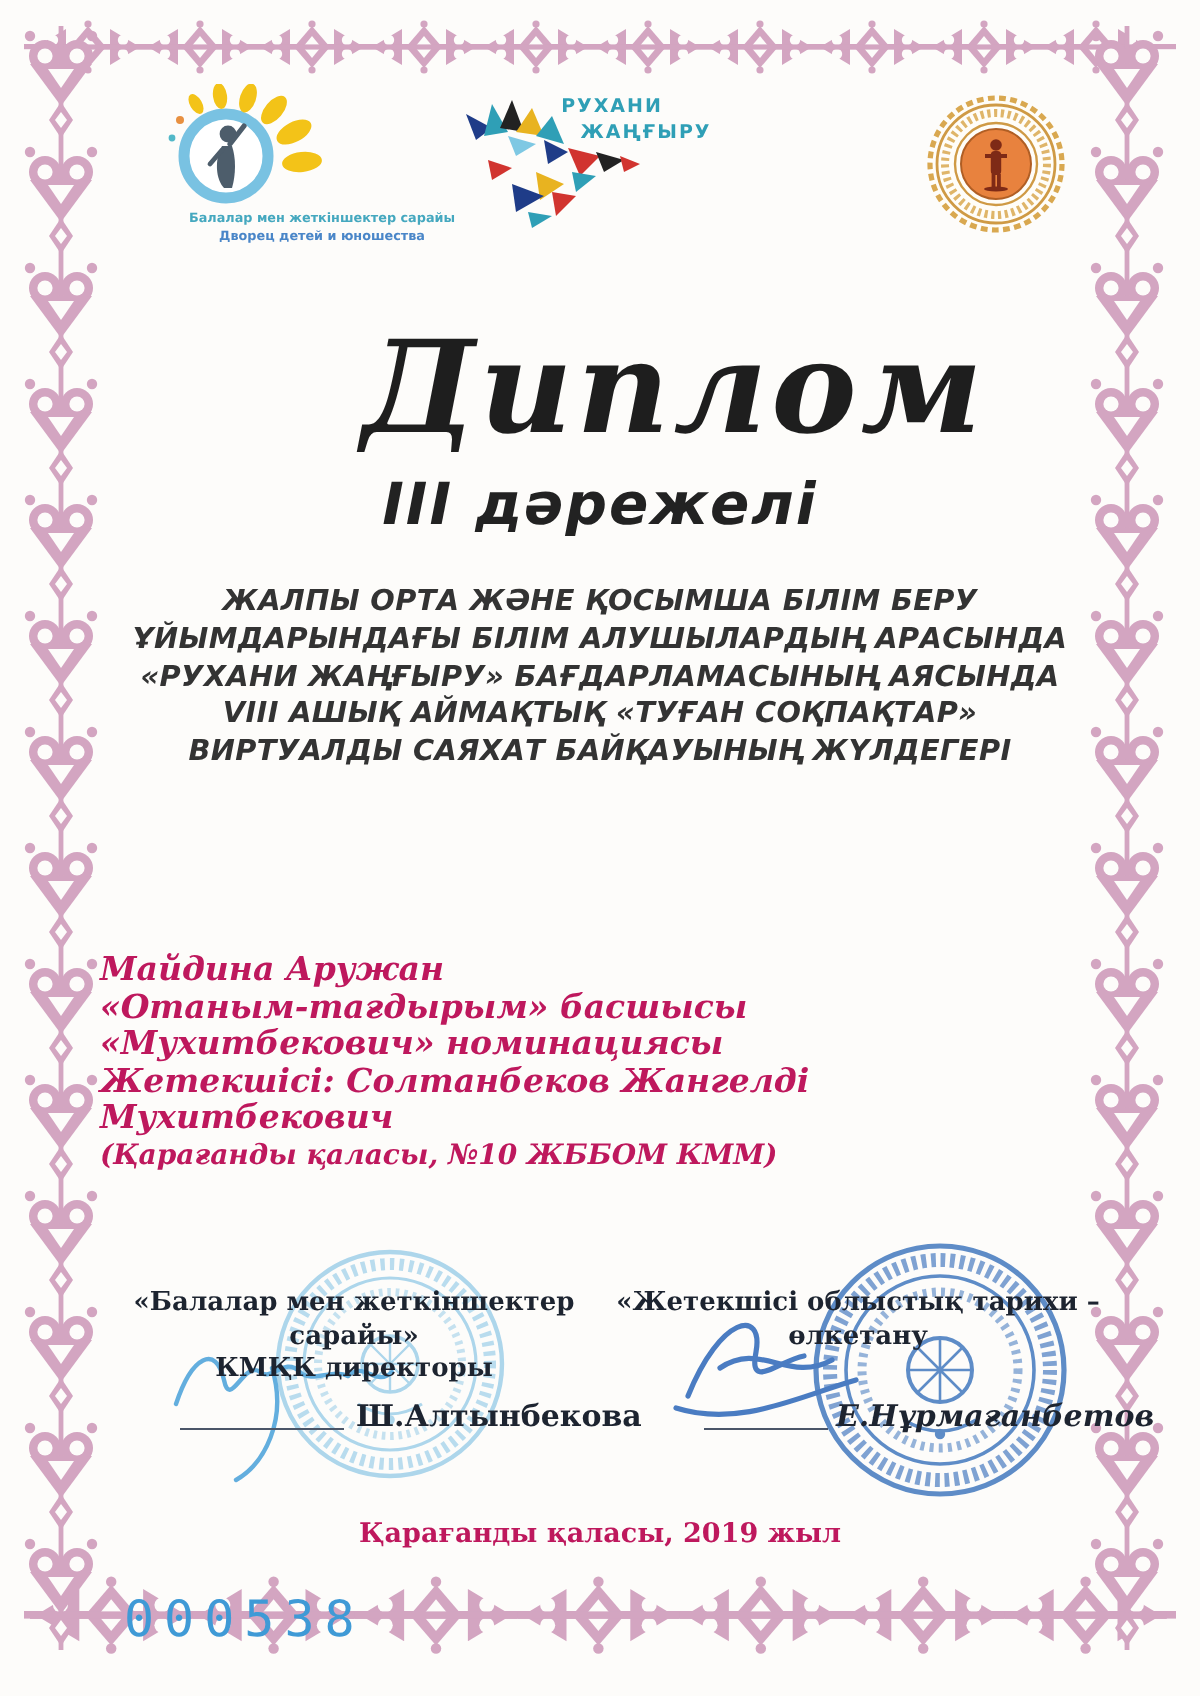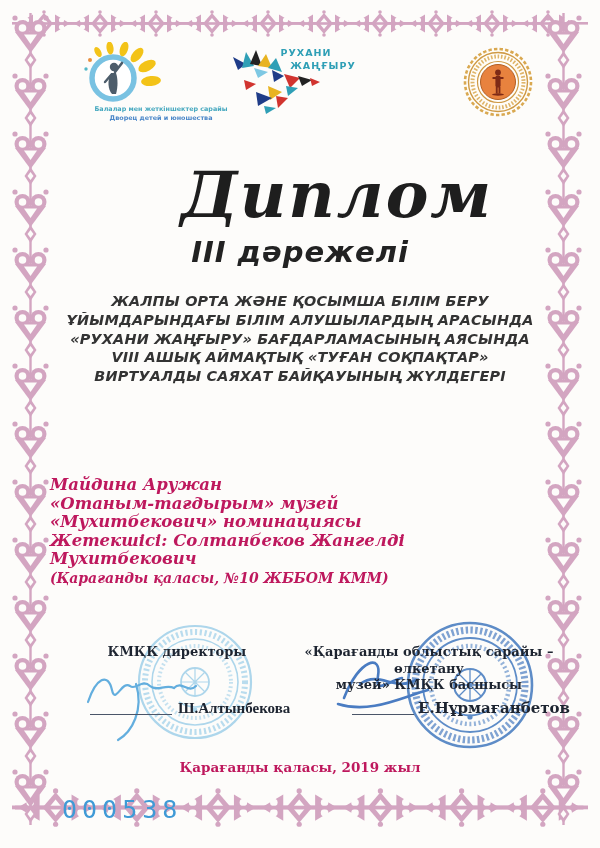--- a/index.html
+++ b/index.html
@@ -205,21 +205,21 @@
     <div>ҰЙЫМДАРЫНДАҒЫ БІЛІМ АЛУШЫЛАРДЫҢ АРАСЫНДА</div>
     <div>«РУХАНИ ЖАҢҒЫРУ» БАҒДАРЛАМАСЫНЫҢ АЯСЫНДА</div>
     <div>VIII АШЫҚ АЙМАҚТЫҚ «ТУҒАН СОҚПАҚТАР»</div>
     <div>ВИРТУАЛДЫ САЯХАТ БАЙҚАУЫНЫҢ ЖҮЛДЕГЕРІ</div>
   </div>
 
   <div class="abs degree">III дәрежелі</div>
 
   <div class="abs recipient">
     <div>Майдина Аружан</div>
-    <div>«Отаным-тағдырым» музей</div>
+    <div>«Отаным-тағдырым» басшысы</div>
     <div>«Мухитбекович» номинациясы</div>
     <div>Жетекшісі: Солтанбеков Жангелді Мухитбекович</div>
     <div class="small">(Қарағанды қаласы, №10 ЖББОМ КММ)</div>
   </div>
 
   <svg class="abs stamp" style="left:135px;top:622px" width="120" height="120" viewBox="0 0 120 120" xmlns="http://www.w3.org/2000/svg">
     <g stroke="#a5d2ea" fill="none">
       <circle cx="60" cy="60" r="56" stroke-width="2.2"></circle>
       <circle cx="60" cy="60" r="43" stroke-width="1.6"></circle>
       <circle cx="60" cy="60" r="50" stroke-width="6" stroke-dasharray="2.2 2.6" opacity=".85"></circle>
@@ -253,29 +253,29 @@
   </svg>
   <svg class="abs signature" style="left:330px;top:640px" width="120" height="90" viewBox="0 0 120 90" xmlns="http://www.w3.org/2000/svg">
     <g stroke="#4a7cc2" stroke-width="2.6" fill="none" stroke-linecap="round">
       <path d="M14,58 C30,18 52,14 48,36 C44,56 60,40 72,38"></path>
       <path d="M30,44 C50,30 64,52 86,40"></path>
       <path d="M8,64 C40,74 70,58 98,50"></path>
     </g>
   </svg>
 
   <div class="abs org left">
+    <div>«Балалар мен жеткіншектер сарайы»</div>
     <div>КМҚК директоры</div>
   </div>
   <div class="abs org right">
-    <div>«Қарағанды облыстық сарайы – өлкетану</div>
-    <div>музей» КМҚК басшысы</div>
+    <div>«Жетекшісі облыстық тарихи – өлкетану</div>
   </div>
 
   <div class="abs sig-line" style="left:90px;width:82px;"></div>
-  <div class="abs sig-name" style="left:178px;font-family:Liberation Serif, serif;">Ш.Алтынбекова</div>
+  <div class="abs sig-name" style="left:178px;">Ш.Алтынбекова</div>
 
   <div class="abs sig-line" style="left:352px;width:62px;"></div>
-  <div class="abs sig-name" style="left:418px;">Е.Нұрмағанбетов</div>
+  <div class="abs sig-name" style="left:418px;font-style:italic;">Е.Нұрмағанбетов</div>
 
   <div class="abs serial">000538</div>
   <div class="abs place-year">Қарағанды қаласы, 2019 жыл</div>
 
 </div>
 
 </body></html>

